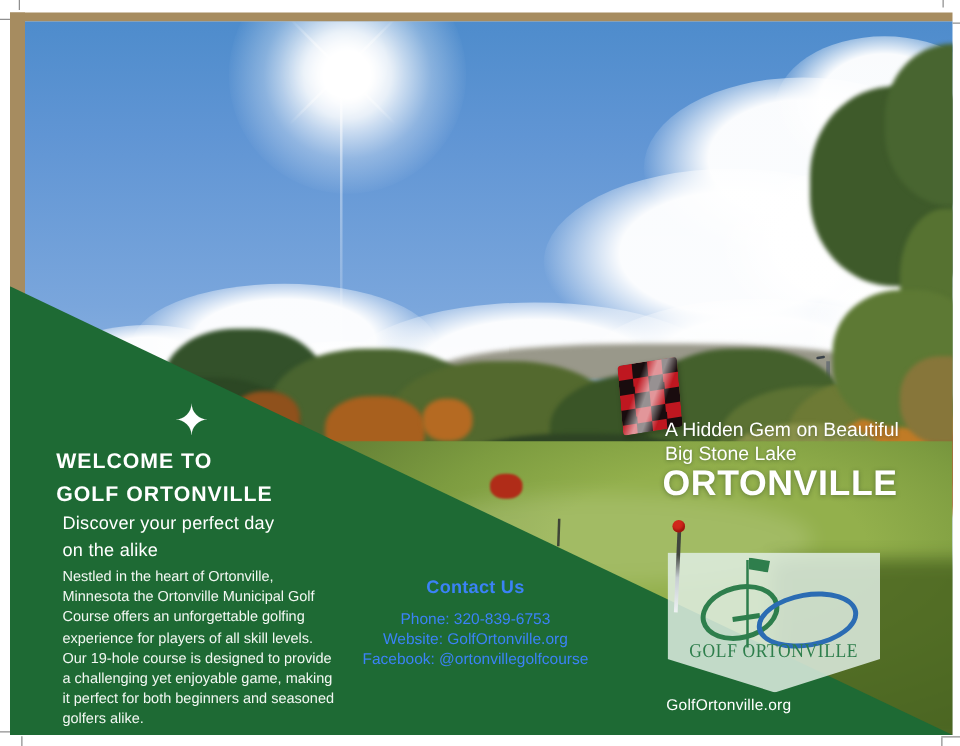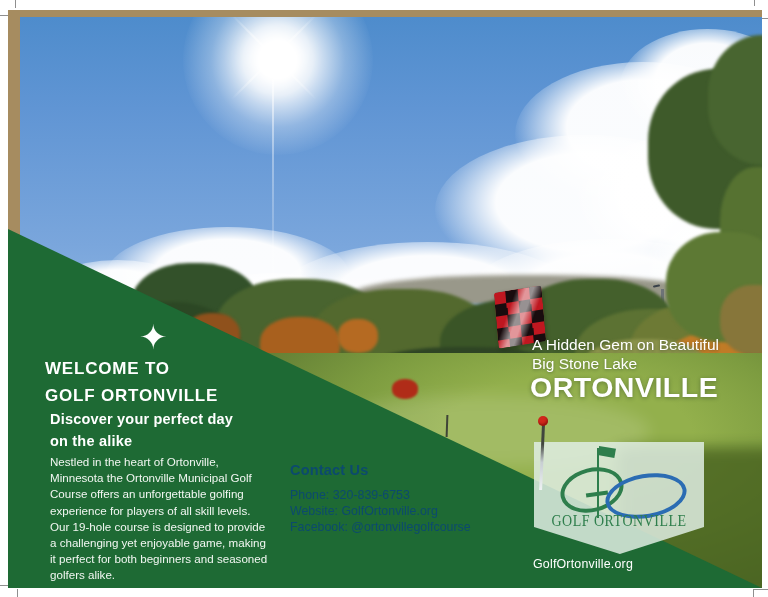--- a/index.html
+++ b/index.html
@@ -42,24 +42,24 @@
   .check-flag{position:absolute;left:476px;top:272px;width:48px;height:56px;border-radius:3px;
               background:repeating-conic-gradient(#190c0e 0% 25%,#bf1720 0% 50%);background-size:24px 24px;
               transform:rotate(-5deg) skewY(-4deg);box-shadow:1px 2px 4px rgba(0,0,0,.25);overflow:hidden;}
   .sheen{position:absolute;inset:0;background:linear-gradient(115deg,transparent 30%,rgba(255,255,255,.55) 45% 55%,transparent 70%);}
   
   .green-tri{position:absolute;left:0;top:0;width:754px;height:578px;z-index:2;background:#1e6a34;
              clip-path:polygon(0px 219px,754px 578px,0px 578px);}
   
   .star{position:absolute;left:131px;top:310px;z-index:3;color:#fff;font-size:34px;line-height:34px;}
   .h-wel{position:absolute;left:37px;top:345px;z-index:3;color:#fff;font-weight:800;font-size:17px;line-height:27px;letter-spacing:.8px;}
-  .h-sub{position:absolute;left:42px;top:399px;z-index:3;color:#fff;font-weight:700;font-size:14.5px;line-height:21.5px;letter-spacing:.2px;}
+  .h-sub{position:absolute;left:42px;top:399px;z-index:3;color:#fff;font-weight:400;font-size:14.5px;line-height:21.5px;letter-spacing:.2px;}
   .body-p{position:absolute;left:42px;top:444px;width:219px;z-index:3;color:#f2f7f2;font-size:11.6px;line-height:16.2px;}
   
-  .contact{position:absolute;left:282px;top:452px;z-index:3;color:#0c4a6e;}
+  .contact{position:absolute;left:282px;top:452px;z-index:3;color:#3b82f6;text-align:center;}
   .contact .c-h{font-weight:700;font-size:14.5px;letter-spacing:.2px;margin-bottom:10px;}
   .contact .c-l{font-size:12.4px;line-height:15.8px;}
   .contact .c-a{font-size:12.4px;margin-top:10px;}
   
   .tagline{position:absolute;left:524px;top:325px;z-index:3;color:#fff;font-size:15.5px;line-height:19px;font-weight:400;
            text-shadow:0 1px 3px rgba(40,60,40,.45);}
   .title{position:absolute;left:522px;top:361px;z-index:3;color:#fff;font-weight:800;font-size:28.5px;line-height:32.5px;
          letter-spacing:.5px;text-shadow:0 1px 4px rgba(30,50,30,.4);}
   .shield{position:absolute;left:526px;top:432px;width:170px;height:112px;z-index:3;
           background:rgba(223,237,227,.85);clip-path:polygon(0 0,100% 0,100% 76%,50.5% 100%,0 76%);}

